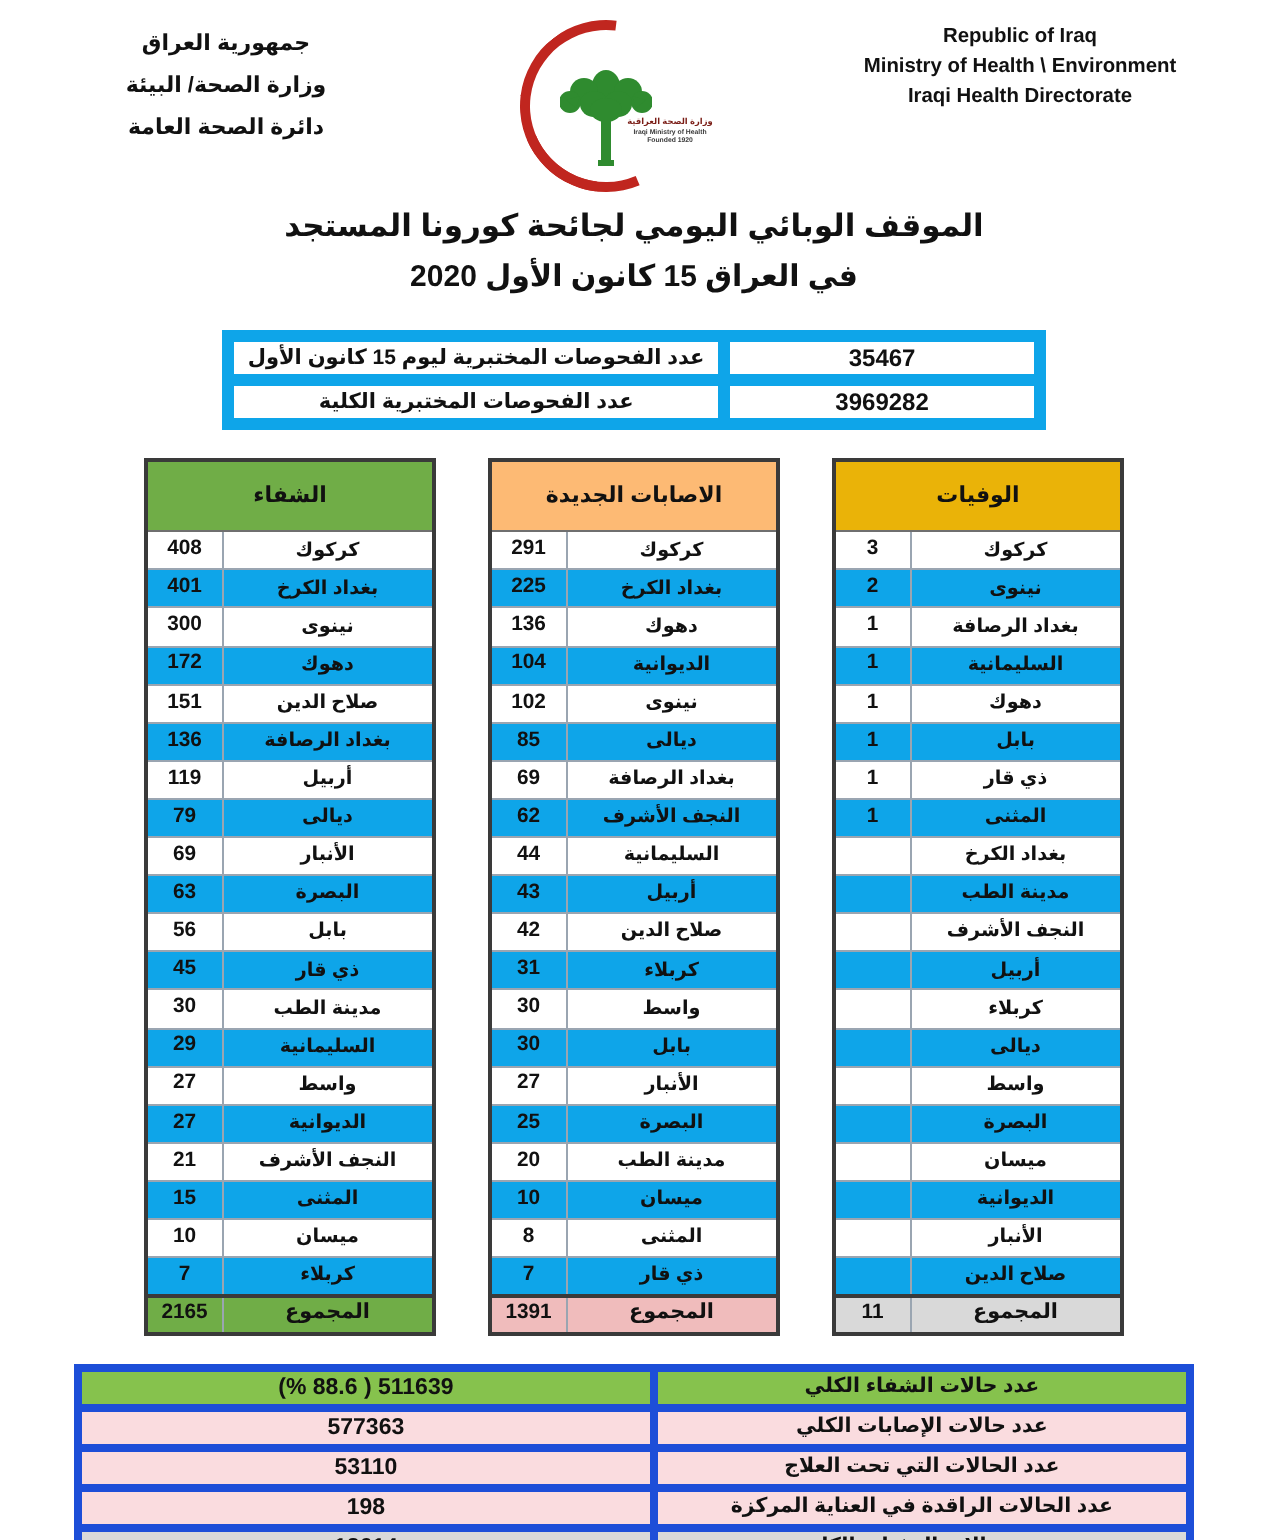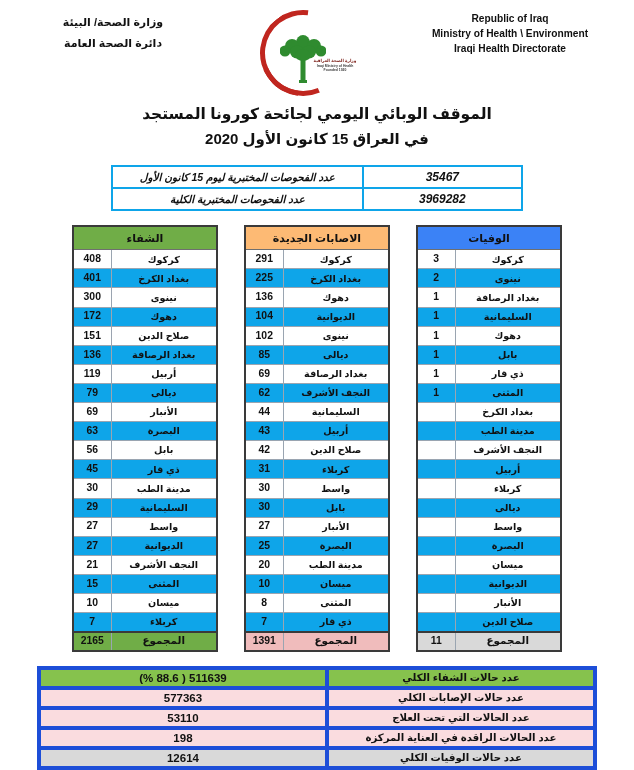--- a/index.html
+++ b/index.html
@@ -109,26 +109,25 @@
   .report-title .line2 { font-size: 15px; }
 
   
   .tests-table {
     border-collapse: collapse;
     margin: 14px auto 0 auto;
     width: 412px;
     direction: rtl;
   }
   .tests-table td {
-    border: 2px solid #0ea5e9;
+    border: 6px solid #0ea5e9;
     height: 22px;
     font-size: 10.5px;
     font-weight: bold;
     padding: 1px 6px;
-    font-style: italic;
   }
   .tests-table td.label { text-align: center; width: 252px; }
   .tests-table td.value { text-align: center; width: 160px; font-size: 12px; }
 
   
   .cols {
     display: flex;
     justify-content: center;
     gap: 26px;
     margin-top: 14px;
@@ -142,33 +141,33 @@
   .gov-table td, .gov-table th {
     border: 1px solid #9aa5b1;
     font-size: 9.6px;
     font-weight: bold;
     height: 19.1px;
     line-height: 1;
     padding: 0 4px;
   }
   .gov-table th {
     font-size: 11px;
-    height: 24px;
+    height: 36px;
     border: 1px solid #6f6f6f;
   }
   .gov-table td.name { width: 106px; text-align: center; }
   .gov-table td.num  { width: 38px;  text-align: center; font-size: 10.4px; }
   .gov-table tr.alt td { background: #0ea5e9; }
   .gov-table tr.total td {
     border-top: 2px solid #3a3a3a;
     font-size: 10.4px;
   }
 
   
-  .t-deaths  th { background: #3b82f6; margin-top: 41px; }
+  .t-deaths  th { background: #eab308; margin-top: 41px; }
   .t-deaths  tr.total td { background: #d9d9d9; }
   .t-new     th { background: #fdba74; }
   .t-new     tr.total td { background: #f0bcbc; }
   .t-recov   th { background: #70ad47; }
   .t-recov   tr.total td { background: #70ad47; }
 
   
   .summary-table {
     border-collapse: collapse;
     margin: 14px auto 0 auto;
@@ -222,20 +221,21 @@
       <rect x="19" y="50" width="8" height="3" fill="#2f8b2f"></rect>
     </svg>
     <div class="logo-text">
       <div>وزارة الصحة العراقية</div>
       <div class="lt-en">Iraqi Ministry of Health</div>
       <div class="lt-en">Founded 1920</div>
     </div>
   </div>
 
   <div class="hdr-block hdr-ar">
+    <div>جمهورية العراق</div>
     <div>وزارة الصحة/ البيئة</div>
     <div>دائرة الصحة العامة</div>
   </div>
 </div>
 
 <div class="report-title">
   <div>الموقف الوبائي اليومي لجائحة كورونا المستجد</div>
   <div class="line2">في العراق  15  كانون الأول 2020</div>
 </div>
 

